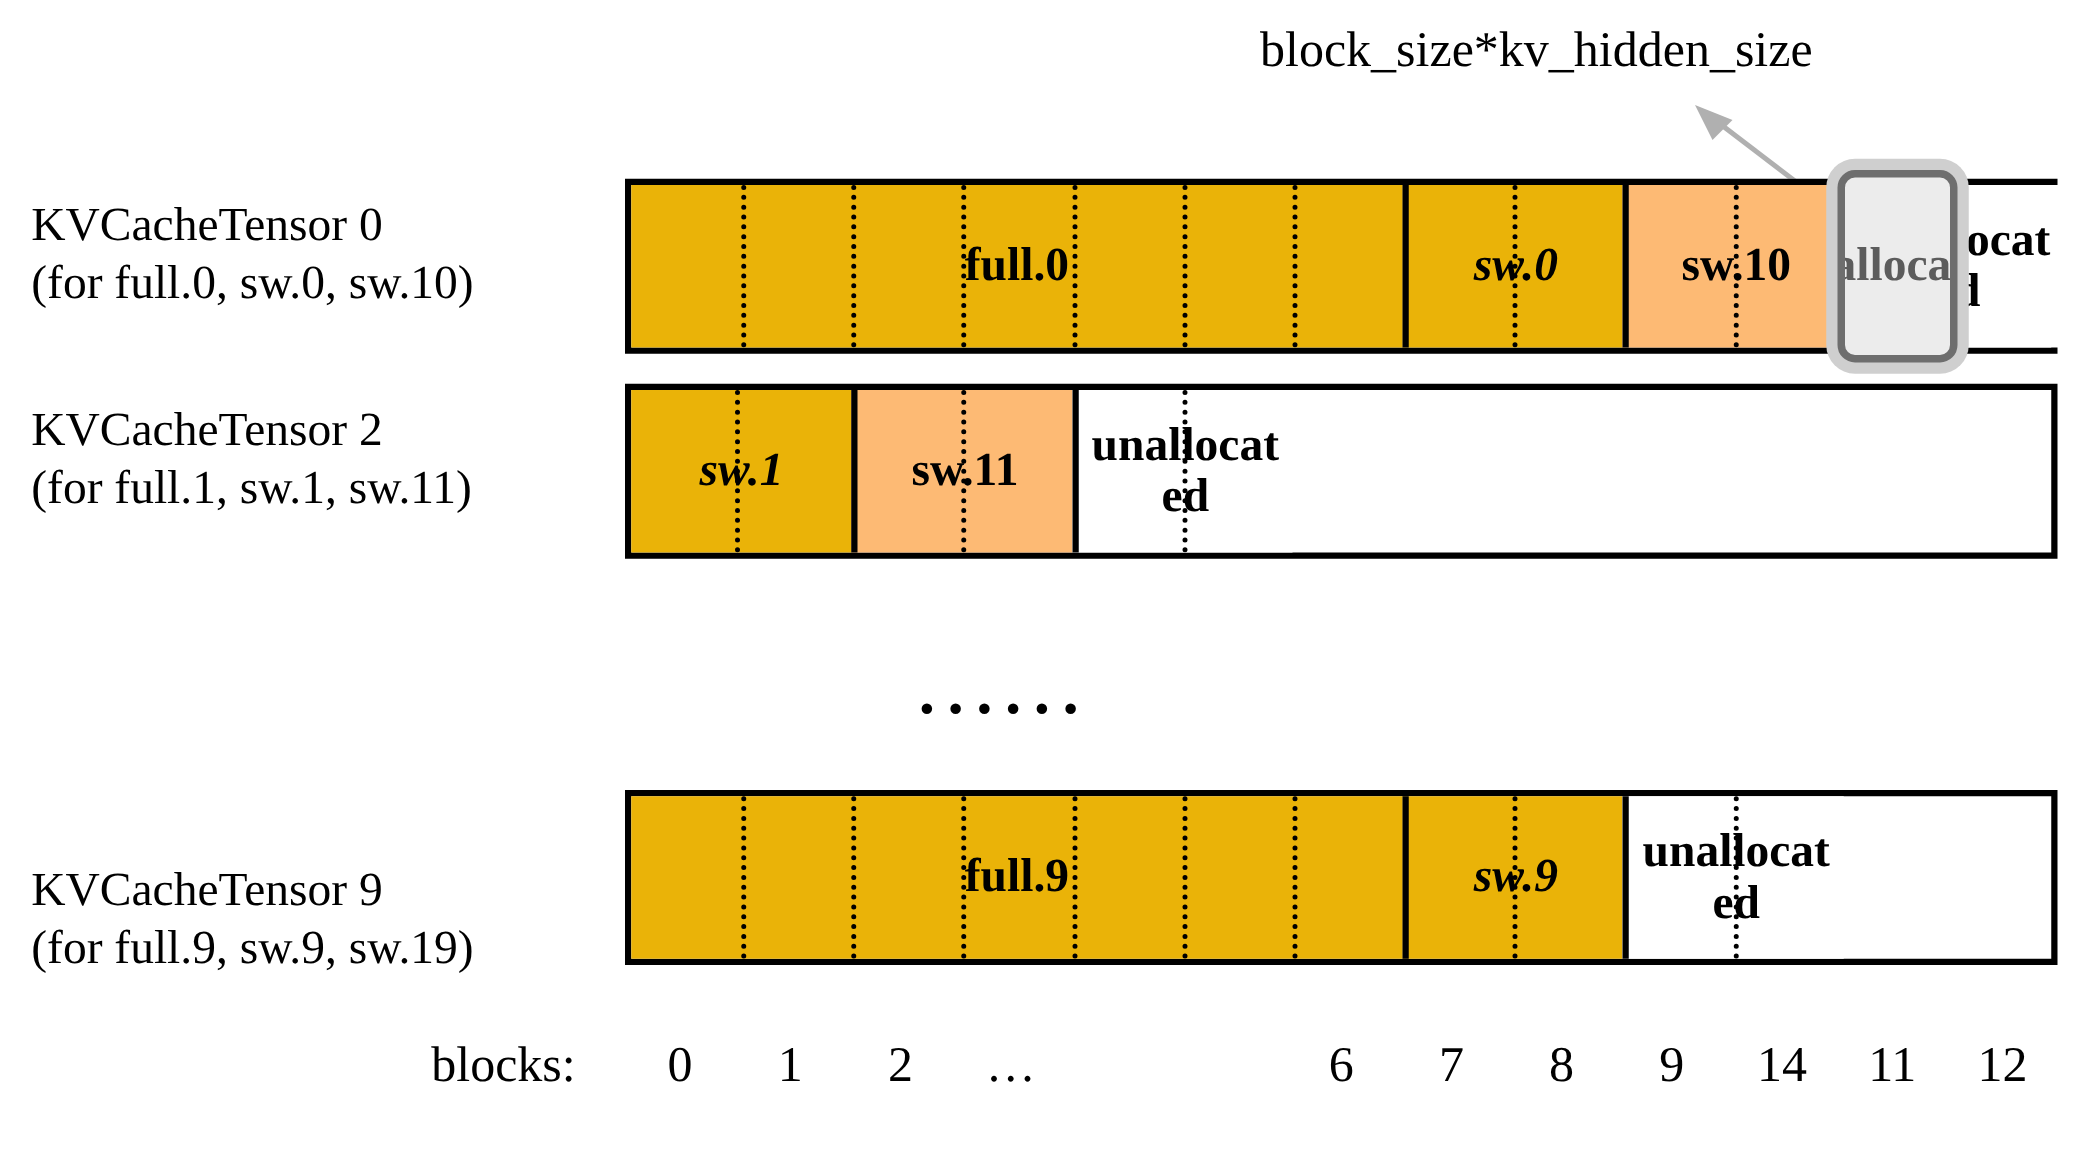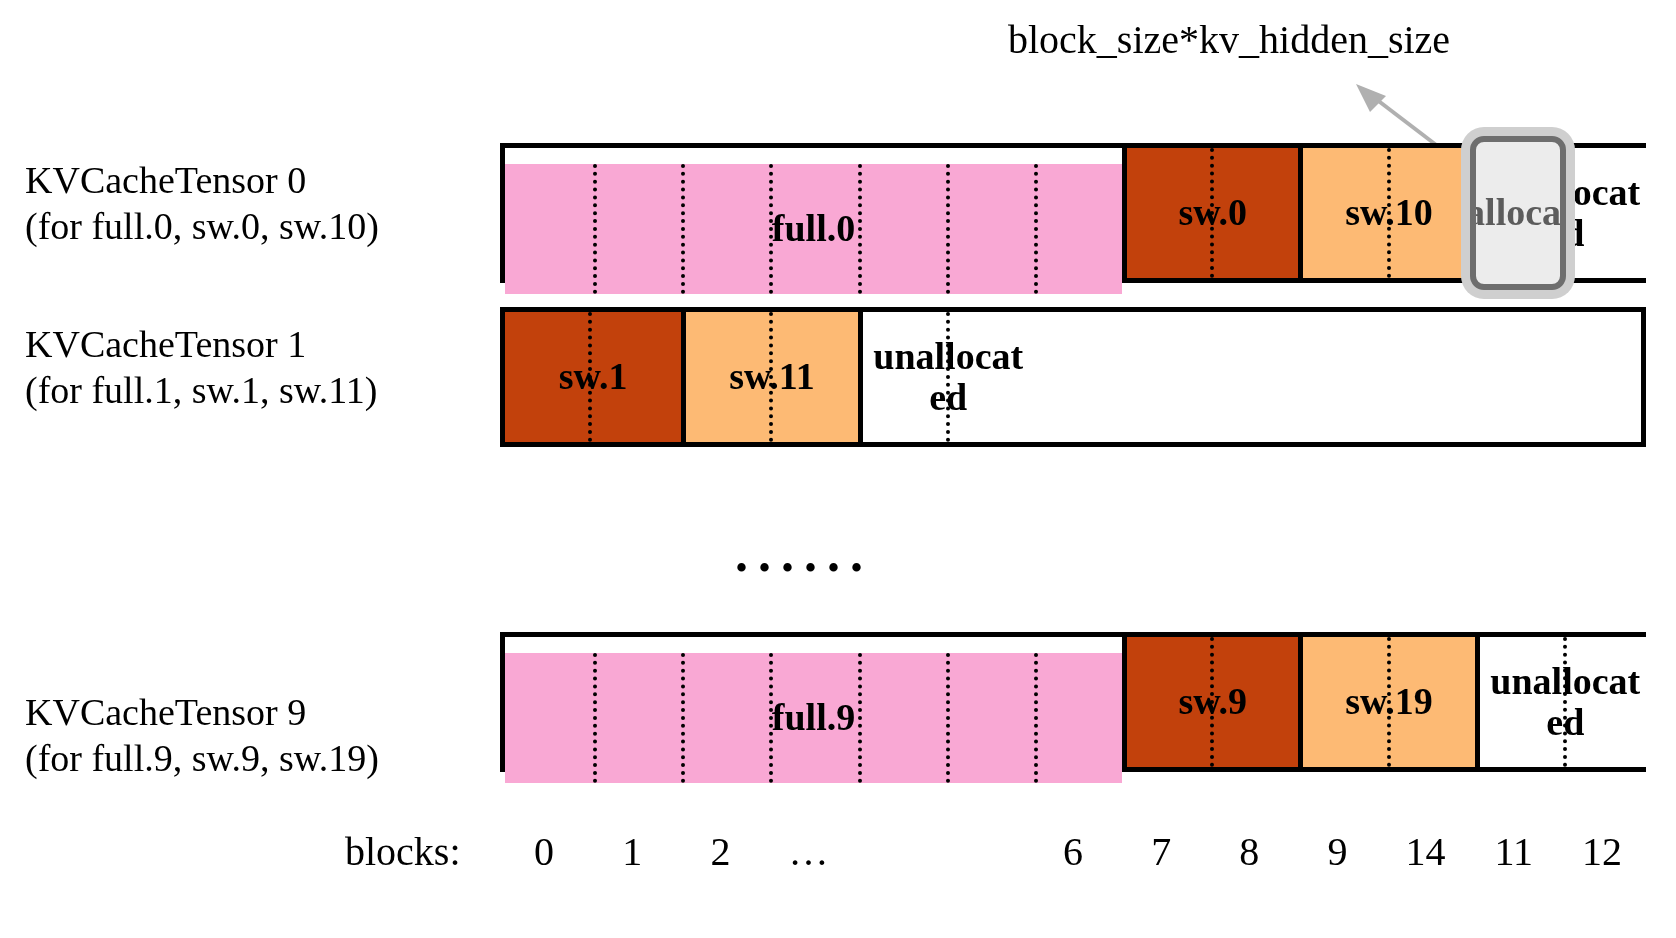--- a/index.html
+++ b/index.html
@@ -52,22 +52,22 @@
     display:flex;
     align-items:center;
     justify-content:center;
     font-size:38px;
     font-weight:bold;
     color:#000000;
     height:100%;
     overflow:visible;
   }
   .seg + .seg{border-left:5px solid #000000;}
-  .seg-full{background:#f9a8d4;margin-top:16px;}
-  .seg-sw-light{background:#c2410c;}
+  .seg-full{background:#eab308;}
+  .seg-sw-light{background:#eab308;font-style:italic;}
   .seg-sw-dark{background:#fdba74;}
   .seg-unalloc{background:#ffffff;}
   .seg-label{
     position:relative;
     z-index:3;
     text-align:center;
     line-height:1.08;
     pointer-events:none;
   }
   .seg-unalloc .seg-label{
@@ -167,21 +167,21 @@
           <span class="dots" style="left: 83.1538px;"></span>
           <span class="seg-label">sw.10</span>
         </div>
         <div class="seg seg-unalloc" style="width: 176.308px; flex: 0 0 176.308px;">
           <span class="dots" style="left: 83.1538px;"></span>
           <span class="seg-label">unallocated</span>
         </div>
       </div>
       <div class="callout" style="left: 1469.69px; top: 136px; width: 96.1538px; height: 154px;">unallocated</div>
       <div class="row-label" style="left: 25px; top: 321px;">
-        <span class="l1">KVCacheTensor 1</span>
+        <span class="l1">KVCacheTensor 2</span>
         <span class="l2">(for full.1, sw.1, sw.11)</span>
       </div>
       <div class="tensor-row" style="top: 307px;">
         <div class="seg seg-sw-light" style="width: 176.308px; flex: 0 0 176.308px;">
           <span class="dots" style="left: 83.1538px;"></span>
           <span class="seg-label">sw.1</span>
         </div>
         <div class="seg seg-sw-dark" style="width: 176.308px; flex: 0 0 176.308px;">
           <span class="dots" style="left: 83.1538px;"></span>
           <span class="seg-label">sw.11</span>
@@ -201,24 +201,20 @@
           <span class="dots" style="left: 176.308px;"></span>
           <span class="dots" style="left: 264.462px;"></span>
           <span class="dots" style="left: 352.615px;"></span>
           <span class="dots" style="left: 440.769px;"></span>
           <span class="dots" style="left: 528.923px;"></span>
           <span class="seg-label">full.9</span>
         </div>
         <div class="seg seg-sw-light" style="width: 176.308px; flex: 0 0 176.308px;">
           <span class="dots" style="left: 83.1538px;"></span>
           <span class="seg-label">sw.9</span>
-        </div>
-        <div class="seg seg-sw-dark" style="width: 176.308px; flex: 0 0 176.308px;">
-          <span class="dots" style="left: 83.1538px;"></span>
-          <span class="seg-label">sw.19</span>
         </div>
         <div class="seg seg-unalloc" style="width: 176.308px; flex: 0 0 176.308px;">
           <span class="dots" style="left: 83.1538px;"></span>
           <span class="seg-label">unallocated</span>
         </div>
       </div>
     </div>
 
   <div class="row-ellipsis" id="row-ellipsis" style="left:735px;top:528px;">......</div>
 

